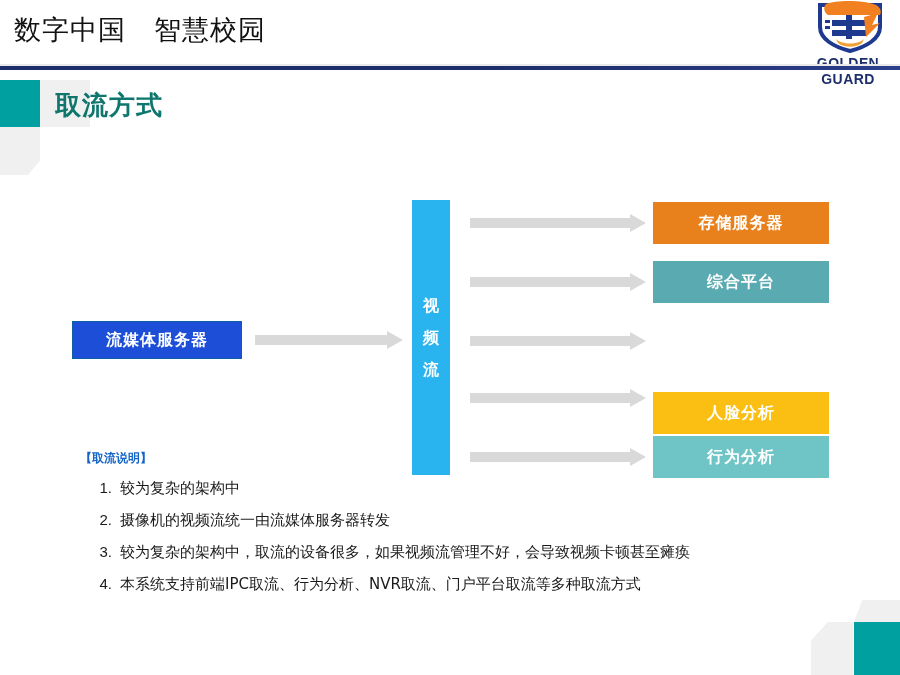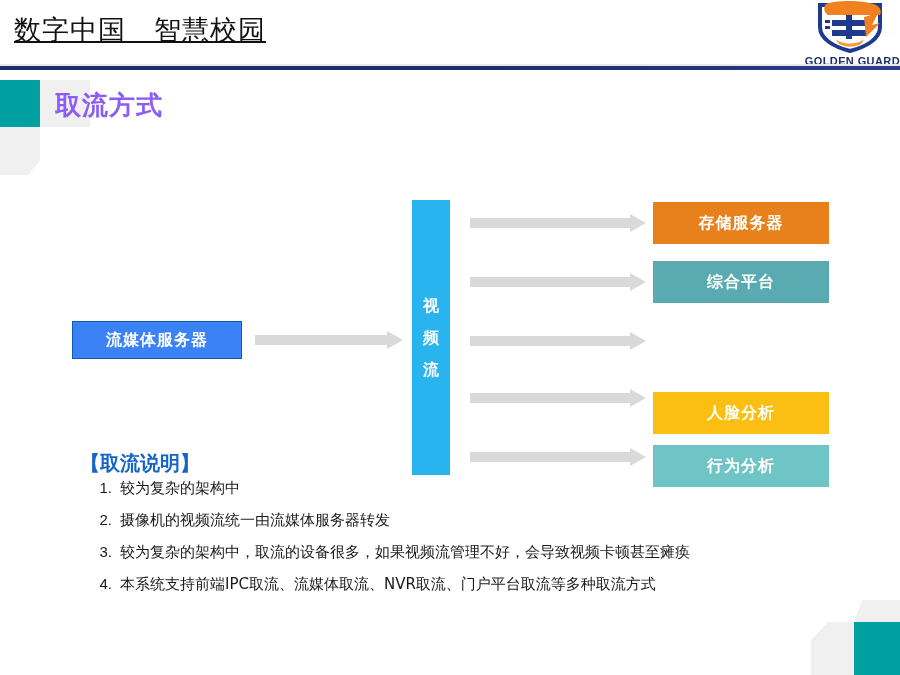--- a/index.html
+++ b/index.html
@@ -21,21 +21,20 @@
   
   .header-title {
     position: absolute;
     left: 14px;
     top: 12px;
     font-family: "DejaVu Serif", "Liberation Serif", serif;
     font-size: 27px;
     color: #111111;
     letter-spacing: 1px;
     white-space: pre;
-    text-decoration: underline;
   }
   .header-rule {
     position: absolute;
     left: 0px;
     top: 66px;
     width: 900px;
     height: 4px;
     background: linear-gradient(to right, #1d2f6b 0%, #1d2f6b 55%, #24357a 80%, #2c3f8c 100%);
   }
   .header-rule-thin {
@@ -60,22 +59,22 @@
     left: 10px;
     top: 0px;
     width: 88px;
     height: 52px;
   }
   .logo-text {
     position: absolute;
     left: 0px;
     top: 54px;
     width: 104px;
-    text-align: right;
-    font-size: 11px;
+    text-align: center;
+    font-size: 14px;
     font-weight: bold;
     letter-spacing: 0.4px;
     color: #1d2f6b;
     font-family: "Liberation Sans", sans-serif;
   }
 
   
   .sec-teal {
     position: absolute;
     left: 0px;
@@ -101,21 +100,21 @@
     height: 48px;
     background: #f0f0f0;
     clip-path: polygon(0 0, 100% 0, 100% 70%, 70% 100%, 0 100%);
   }
   .sec-title {
     position: absolute;
     left: 55px;
     top: 88px;
     font-size: 26px;
     font-weight: bold;
-    color: #8b5cf6;
+    color: #0f766e;
     letter-spacing: 1px;
     font-family: "DejaVu Sans", "Liberation Sans", sans-serif;
   }
 
   
   .node {
     position: absolute;
     display: flex;
     align-items: center;
     justify-content: center;
@@ -124,21 +123,21 @@
     font-size: 15px;
     letter-spacing: 1px;
     font-family: "DejaVu Sans", "Liberation Sans", sans-serif;
     box-sizing: border-box;
   }
   .node-source {
     left: 72px;
     top: 321px;
     width: 170px;
     height: 38px;
-    background: #3b82f6;
+    background: #1d4ed8;
     border: 1px solid #0f5fa8;
     font-size: 16px;
   }
   .node-stream {
     left: 412px;
     top: 200px;
     width: 38px;
     height: 275px;
     background: #29b3ef;
     flex-direction: column;
@@ -152,21 +151,21 @@
   .target {
     left: 653px;
     width: 176px;
     height: 42px;
     font-size: 16px;
   }
   .t0 { top: 202px; background: #e8811c; }
   .t1 { top: 261px; background: #59aab1; }
   .t2 { top: 320px; background: #8cc751; }
   .t3 { top: 377px; background: #fbbf13; margin-top: 15px; }
-  .t4 { top: 436px; background: #6fc5c6; margin-top: 9px; }
+  .t4 { top: 436px; background: #6fc5c6; }
   .arrow-body {
     position: absolute;
     left: 0;
     top: 4px;
     height: 10px;
     background: #d9d9d9;
   }
   .arrow-head {
     position: absolute;
     top: 0;
@@ -182,21 +181,21 @@
   .a1 { left: 470px; top: 273px; width: 176px; }
   .a2 { left: 470px; top: 332px; width: 176px; }
   .a3 { left: 470px; top: 389px; width: 176px; }
   .a4 { left: 470px; top: 448px; width: 176px; }
 
   
   .notes-title {
     position: absolute;
     left: 80px;
     top: 450px;
-    font-size: 20px;
+    font-size: 12px;
     font-weight: bold;
     color: #1565c9;
     font-family: "DejaVu Sans", "Liberation Sans", sans-serif;
   }
   .notes-list {
     position: absolute;
     left: 88px;
     top: 479px;
     width: 760px;
   }
@@ -325,21 +324,21 @@
     <div class="note-item">
       <span class="note-num">2.</span>
       <span class="note-text">摄像机的视频流统一由流媒体服务器转发</span>
     </div>
     <div class="note-item">
       <span class="note-num">3.</span>
       <span class="note-text">较为复杂的架构中，取流的设备很多，如果视频流管理不好，会导致视频卡顿甚至瘫痪</span>
     </div>
     <div class="note-item">
       <span class="note-num">4.</span>
-      <span class="note-text">本系统支持前端IPC取流、流媒体取流、NVR取流、门户平台取流等多种取流方式</span>
+      <span class="note-text">本系统支持前端IPC取流、行为分析、NVR取流、门户平台取流等多种取流方式</span>
     </div>
   </div>
 
   <div class="br-gray-top"></div>
   <div class="br-gray-left"></div>
   <div class="br-teal"></div>
 
 </div>
 
 </body></html>

